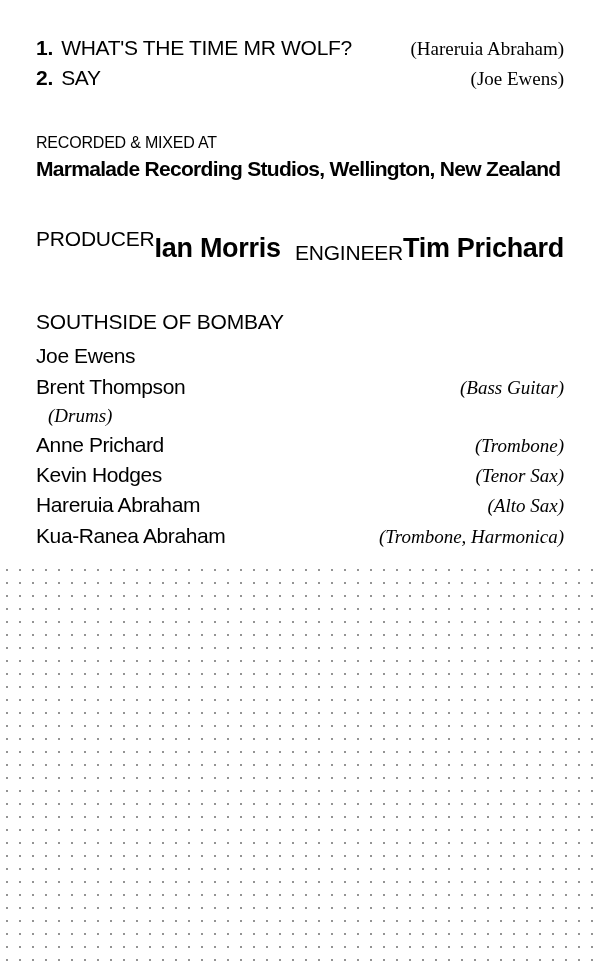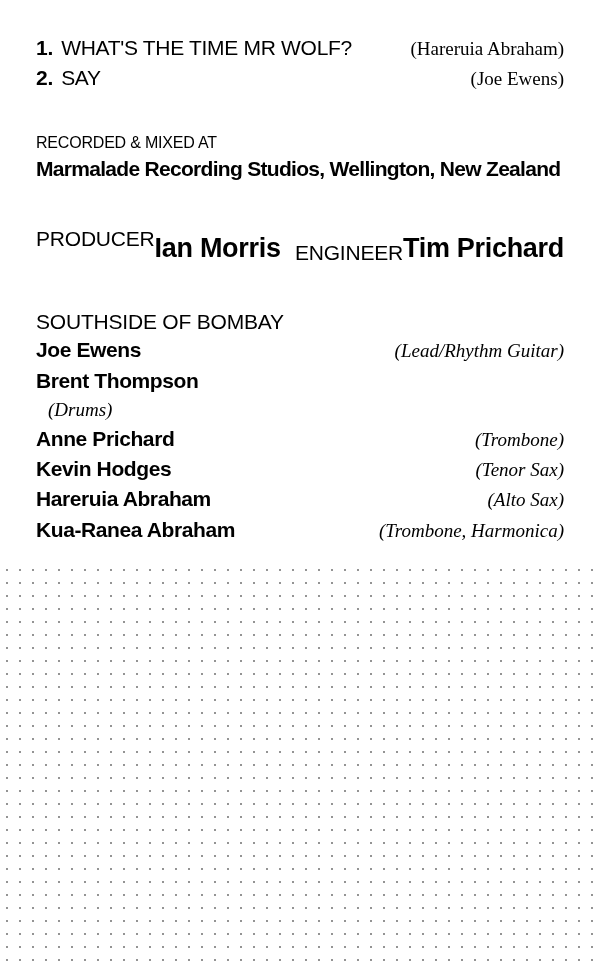--- a/index.html
+++ b/index.html
@@ -128,30 +128,31 @@
 
   
   .band {
     margin-top: 42px;
   }
   .band-name {
     font-size: 21px;
     font-weight: normal;
     letter-spacing: -0.2px;
     line-height: 1.3;
+    margin-bottom: 6px;
   }
   .member-row {
     display: flex;
     align-items: baseline;
     justify-content: space-between;
     line-height: 1.45;
   }
   .member-name {
     font-size: 21px;
-    font-weight: bold;
+    font-weight: normal;
     letter-spacing: -0.4px;
     white-space: nowrap;
   }
   .member-instrument {
     font-family: "Liberation Serif", serif;
     font-style: italic;
     font-size: 19px;
     white-space: nowrap;
     padding-left: 12px;
   }
@@ -199,24 +200,24 @@
         <span class="crew-role">ENGINEER</span>
         <span class="crew-name">Tim Prichard</span>
       </div>
     </div>
 
     <div class="band">
       <div class="band-name">SOUTHSIDE OF BOMBAY</div>
 
       <div class="member-row">
         <span class="member-name">Joe Ewens</span>
-        <span class="member-instrument">(Lead/Rhythm Guitar)</span>
       </div>
       <div class="member-row">
         <span class="member-name">Brent Thompson</span>
+        <span class="member-instrument">(Bass Guitar)</span>
       </div>
       <div class="member-row">
         <span class="member-instrument">(Drums)</span>
       </div>
       <div class="member-row">
         <span class="member-name">Anne Prichard</span>
         <span class="member-instrument">(Trombone)</span>
       </div>
       <div class="member-row">
         <span class="member-name">Kevin Hodges</span>

